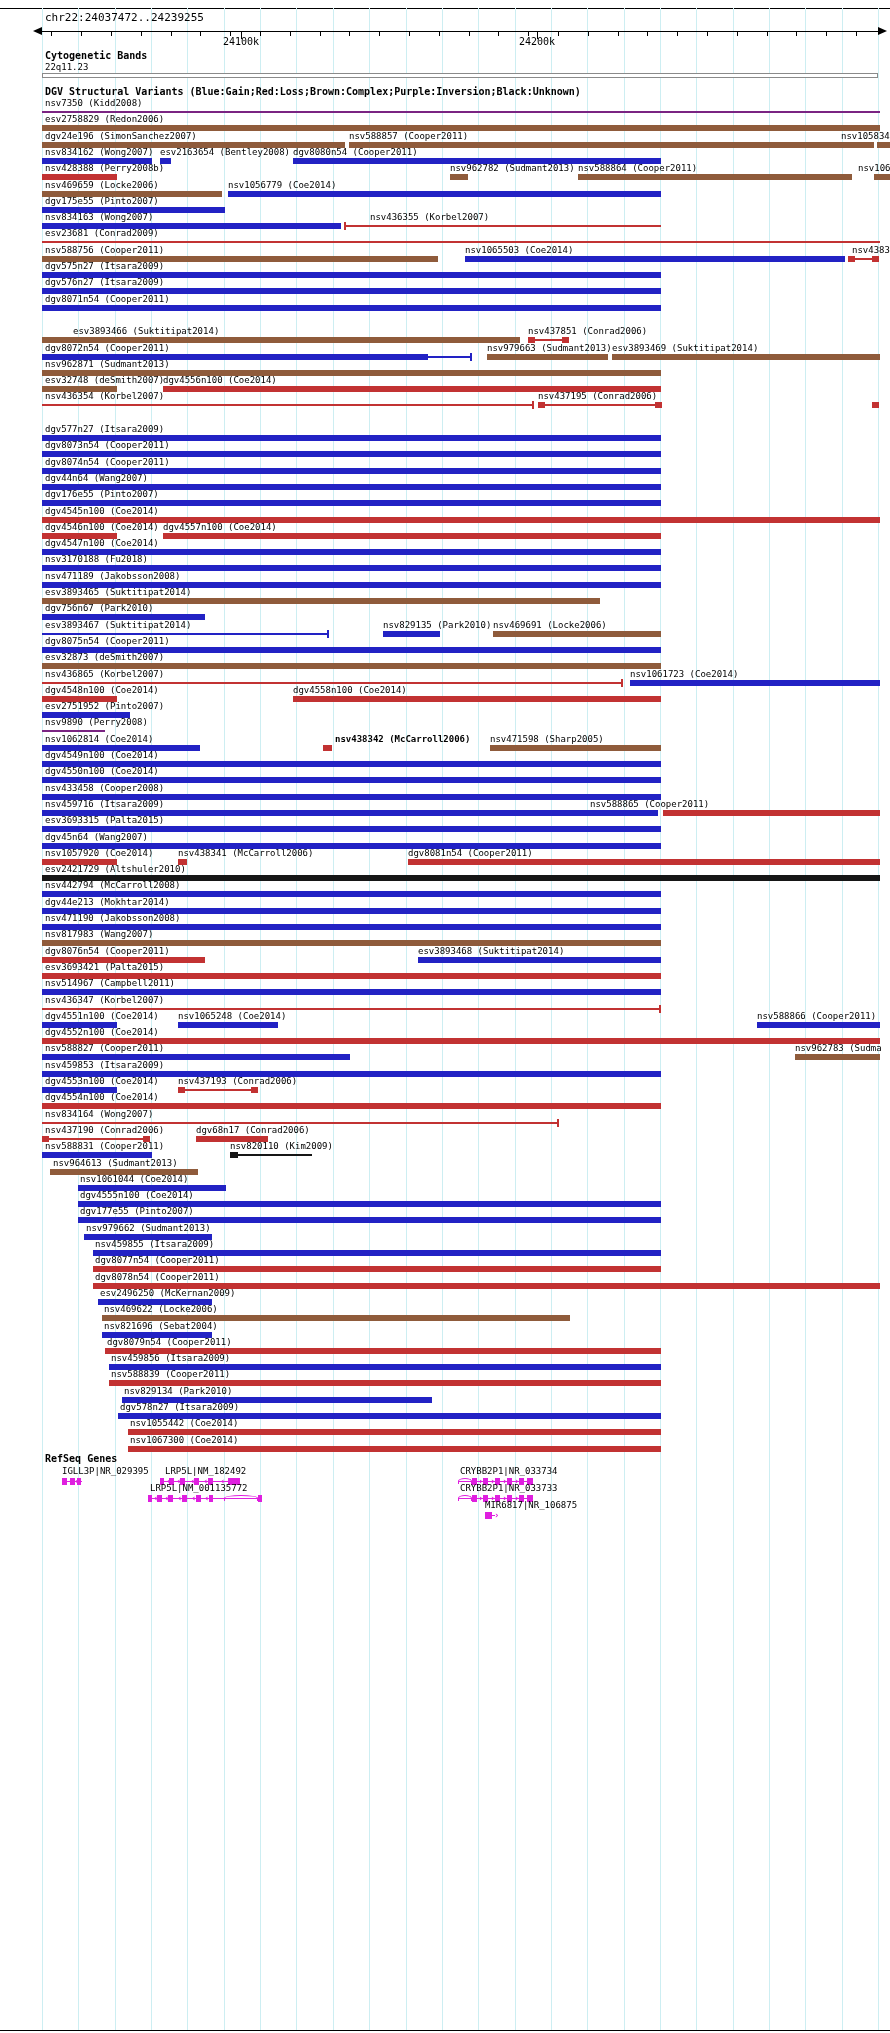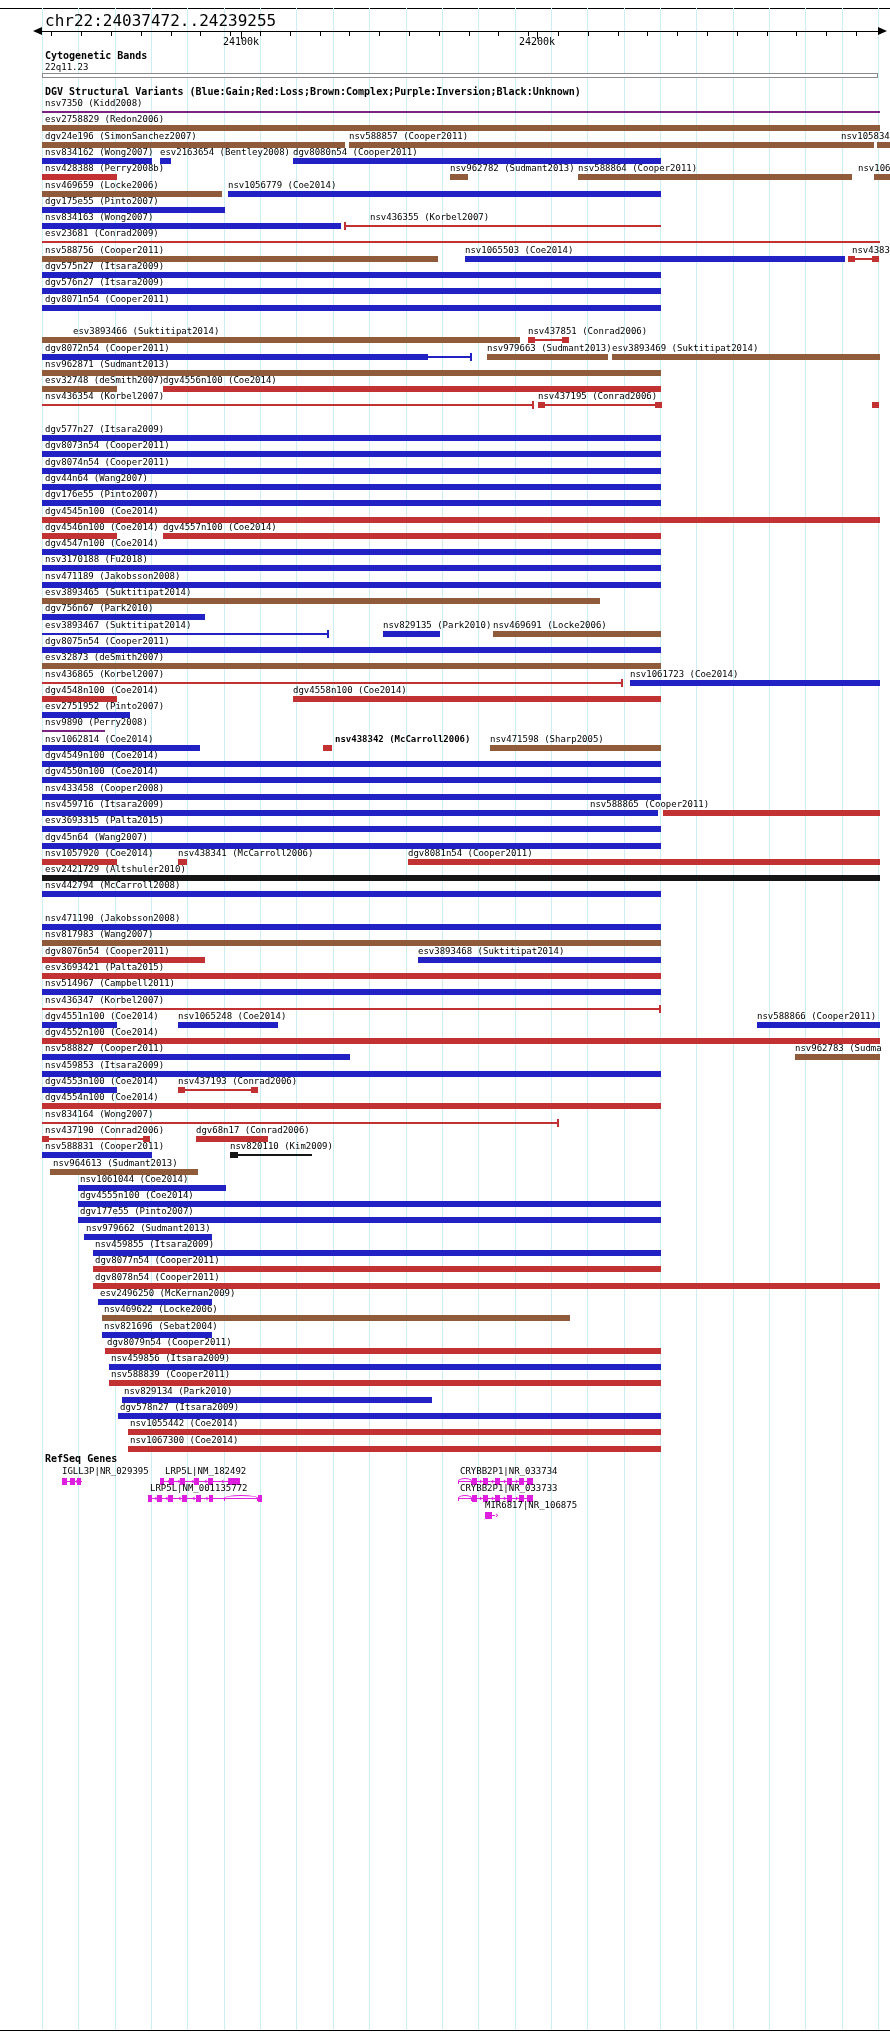--- a/index.html
+++ b/index.html
@@ -1,21 +1,21 @@
 <!DOCTYPE html>
 <html><head>
 <meta charset="utf-8">
 <style>
   html,body{margin:0;padding:0;background:#fff;}
   #canvas{position:relative;width:890px;height:2033px;background:#fff;overflow:hidden;
           font-family:"DejaVu Sans Mono",monospace;color:#000;}
   .layer{position:absolute;left:0;top:0;width:890px;height:2033px;}
   .gridline{position:absolute;top:8px;height:2022px;width:1px;}
   .hline{position:absolute;left:0;width:890px;height:1px;background:#000;}
-  #region-label{position:absolute;top:11px;left:45px;font-size:16px;white-space:pre;}
+  #region-label{position:absolute;top:11px;left:45px;font-size:11px;white-space:pre;}
   .ruler-line{position:absolute;top:31px;height:1px;background:#000;}
   .tick{position:absolute;top:32px;width:1px;background:#000;}
   .tick.minor{height:4px;}
   .tick.major{height:7px;}
   .ruler-text{position:absolute;top:36px;font-size:10px;white-space:pre;}
   .arrow-left{position:absolute;top:27px;left:33px;width:0;height:0;
               border:4px solid transparent;border-left:0;border-right:9px solid #000;}
   .arrow-right{position:absolute;top:27px;left:878px;width:0;height:0;
                border:4px solid transparent;border-right:0;border-left:9px solid #000;}
   .section-title{position:absolute;left:45px;font-size:10px;font-weight:bold;white-space:pre;}
@@ -362,20 +362,24 @@
         <div class="seg box" style="left: 408px; width: 472px; background: rgb(194, 50, 50);"></div>
       </div>
       <div class="trow" style="top: 866px;">
         <span class="flabel" style="left: 45px;">esv2421729 (Altshuler2010)</span>
         <div class="seg box" style="left: 42px; width: 838px; background: rgb(22, 22, 22);"></div>
       </div>
       <div class="trow" style="top: 882px;">
         <span class="flabel" style="left: 45px;">nsv442794 (McCarroll2008)</span>
         <div class="seg box" style="left: 42px; width: 619px; background: rgb(34, 34, 196);"></div>
       </div>
+      <div class="trow" style="top: 899px;">
+        <span class="flabel" style="left: 45px;">dgv44e213 (Mokhtar2014)</span>
+        <div class="seg box" style="left: 42px; width: 619px; background: rgb(34, 34, 196);"></div>
+      </div>
       <div class="trow" style="top: 915px;">
         <span class="flabel" style="left: 45px;">nsv471190 (Jakobsson2008)</span>
         <div class="seg box" style="left: 42px; width: 619px; background: rgb(34, 34, 196);"></div>
       </div>
       <div class="trow" style="top: 931px;">
         <span class="flabel" style="left: 45px;">nsv817983 (Wang2007)</span>
         <div class="seg box" style="left: 42px; width: 619px; background: rgb(143, 91, 59);"></div>
       </div>
       <div class="trow" style="top: 948px;">
         <span class="flabel" style="left: 45px;">dgv8076n54 (Cooper2011)</span>

